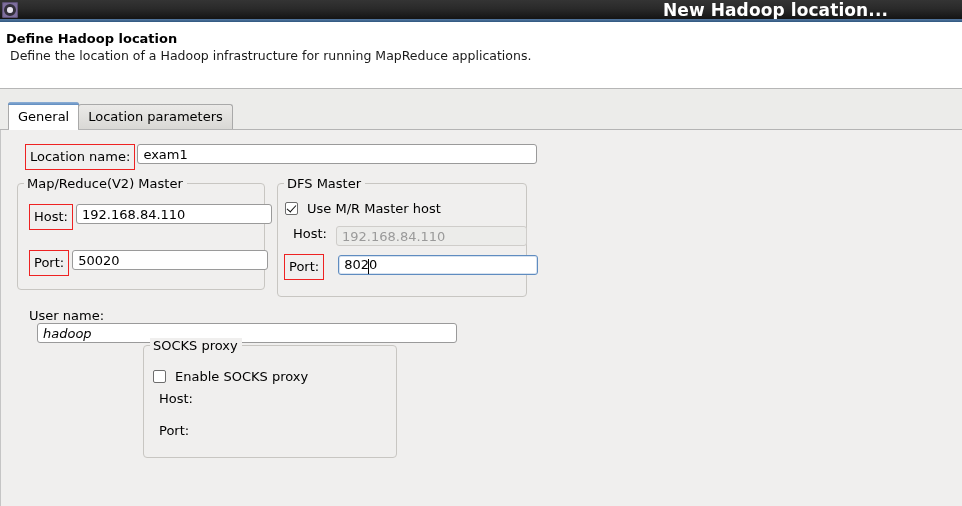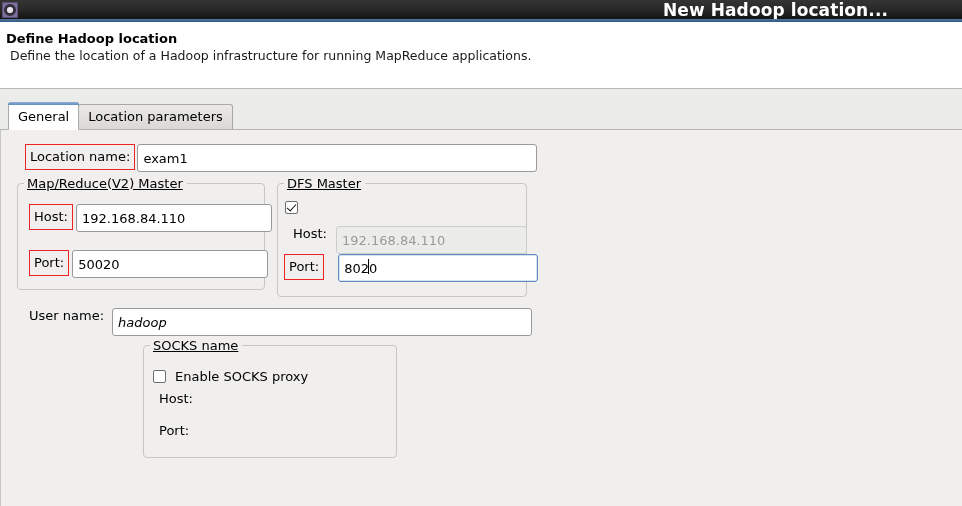--- a/index.html
+++ b/index.html
@@ -162,21 +162,21 @@
     border: 1px solid #ee2222;
     padding: 5px 4px 5px 4px;
     line-height: 14px;
   }
 
   input.tf {
     box-sizing: border-box;
     font-family: "DejaVu Sans", "Liberation Sans", sans-serif;
     font-size: 13px;
     color: #000;
-    height: 28px;
+    height: 20px;
     padding: 2px 5px;
     background: #ffffff;
     border: 1px solid #9a9a9a;
     border-radius: 3px;
     outline: none;
   }
   input.tf.disabled {
     background: #ececea;
     color: #9a9a9a;
     border: 1px solid #cfcdca;
@@ -201,21 +201,20 @@
   }
   .group > .legend {
     position: absolute;
     top: -8px;
     left: 6px;
     padding: 0 4px 0 3px;
     background: #f0efee;
     font-size: 13px;
     color: #000;
     white-space: nowrap;
-    text-decoration: underline;
   }
 
   
   .cb-wrap { display: flex; align-items: center; position: absolute; }
   .cb {
     width: 13px; height: 13px;
     box-sizing: border-box;
     border: 1px solid #6d6d6d;
     background: #fff;
     border-radius: 2px;
@@ -280,43 +279,44 @@
       <span class="lbl boxed">Port:</span>
       <input class="tf" type="text" style="width: 196px; margin-left: 3px;" value="50020">
     </div>
   </div>
 
   <div class="group" style="left:276px; top:53px; width:248px; height:112px;">
     <span class="legend">DFS Master</span>
 
     <div class="cb-wrap" style="left:7px; top:17px;">
       <span class="cb checked"></span>
+      <span class="cb-label">Use M/R Master host</span>
     </div>
 
     <div class="row" style="left:7px; top:42px;">
       <span class="lbl">Host:</span>
       <input class="tf disabled" type="text" disabled="" style="width: 191px; margin-left: 9px;" value="192.168.84.110">
     </div>
 
     <div class="row" style="left:-2px; top:70px;">
       <span class="lbl boxed">Port:</span>
       <span style="position:relative; display:inline-block;">
         <input class="tf focused" type="text" style="width: 200px; margin-left: 14px;" value="8020">
         <span class="caret" style="left:44px; top:5px;"></span>
       </span>
     </div>
   </div>
 
-  <div class="row" style="left:20px; top:178px;">
+  <div class="row" style="left:20px; top:178px;flex-direction:column;">
     <span class="lbl">User name:</span>
     <input class="tf" type="text" style="width: 420px; margin-left: 8px; font-style: italic;" value="hadoop">
   </div>
 
   <div class="group" style="left:142px; top:215px; width:252px; height:111px;">
-    <span class="legend">SOCKS name</span>
+    <span class="legend">SOCKS proxy</span>
 
     <div class="cb-wrap" style="left:9px; top:23px;">
       <span class="cb"></span>
       <span class="cb-label">Enable SOCKS proxy</span>
     </div>
 
     <div class="row" style="left:7px; top:45px;">
       <span class="lbl">Host:</span>
     </div>
 

